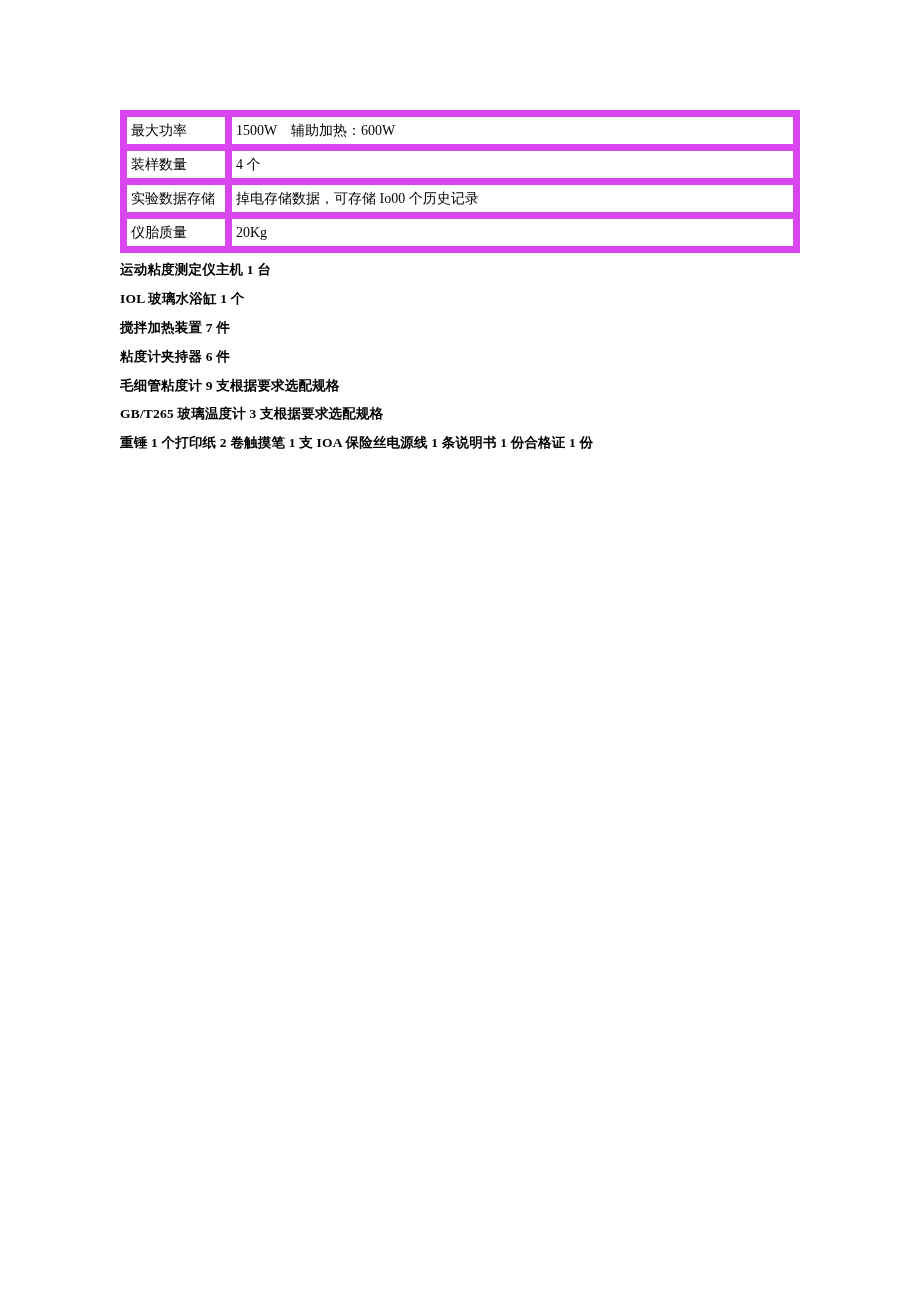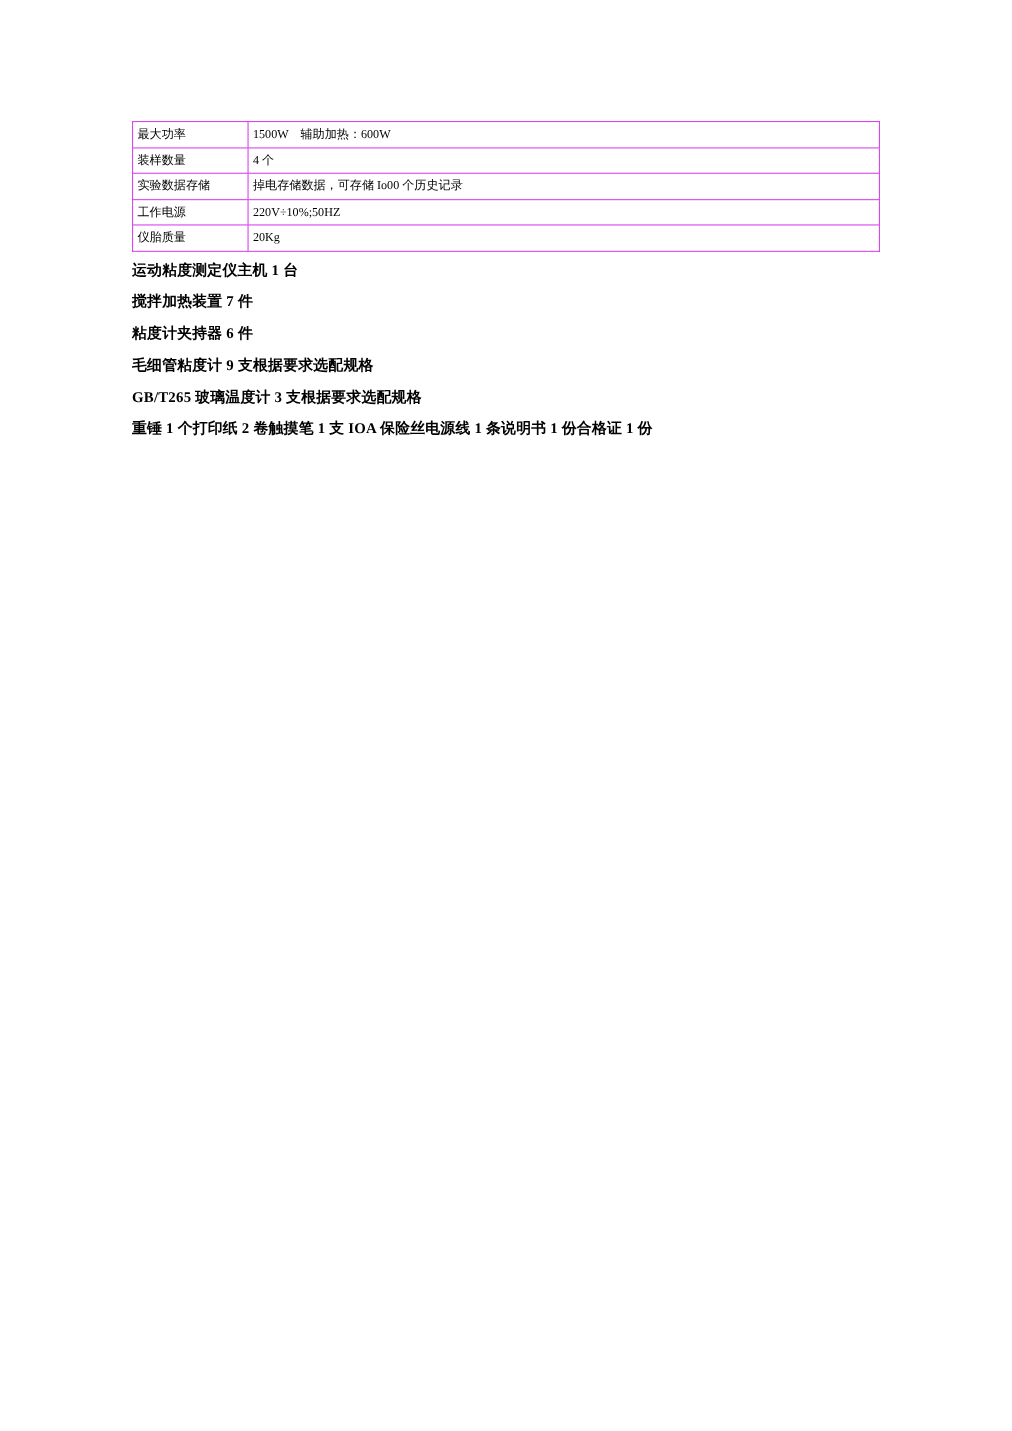--- a/index.html
+++ b/index.html
@@ -15,24 +15,24 @@
       width: 920px;
       height: 1301px;
       padding: 110px 120px 0 120px;
     }
     table {
       border-collapse: collapse;
       width: 100%;
       margin-bottom: 8px;
     }
     td {
-      border: 1px solid #d946ef;
+      border: 7px solid #d946ef;
       padding: 3px 4px;
       vertical-align: middle;
-      font-size: 11px;
+      font-size: 14px;
       line-height: 1.5;
     }
     td.label {
       width: 105px;
     }
     .list {
       margin-top: 4px;
       font-weight: bold;
     }
     .list p {
@@ -53,30 +53,27 @@
     </tr>
     <tr>
       <td class="label">装样数量</td>
       <td>4 个</td>
     </tr>
     <tr>
       <td class="label">实验数据存储</td>
       <td>掉电存储数据，可存储 Io00 个历史记录</td>
     </tr>
     <tr>
-      <td class="label">工作电源</td>
-      <td>220V÷10%;50HZ</td>
-    </tr>
-    <tr>
       <td class="label">仪胎质量</td>
       <td>20Kg</td>
     </tr>
   </tbody>
 </table>
 
 <div class="list">
   <p>运动粘度测定仪主机 1 台</p>
+  <p>IOL 玻璃水浴缸 1 个</p>
   <p>搅拌加热装置 7 件</p>
   <p>粘度计夹持器 6 件</p>
   <p>毛细管粘度计 9 支根据要求选配规格</p>
   <p>GB/T265 玻璃温度计 3 支根据要求选配规格</p>
   <p>重锤 1 个打印纸 2 卷触摸笔 1 支 IOA 保险丝电源线 1 条说明书 1 份合格证 1 份</p>
 </div>
 
 </body></html>

